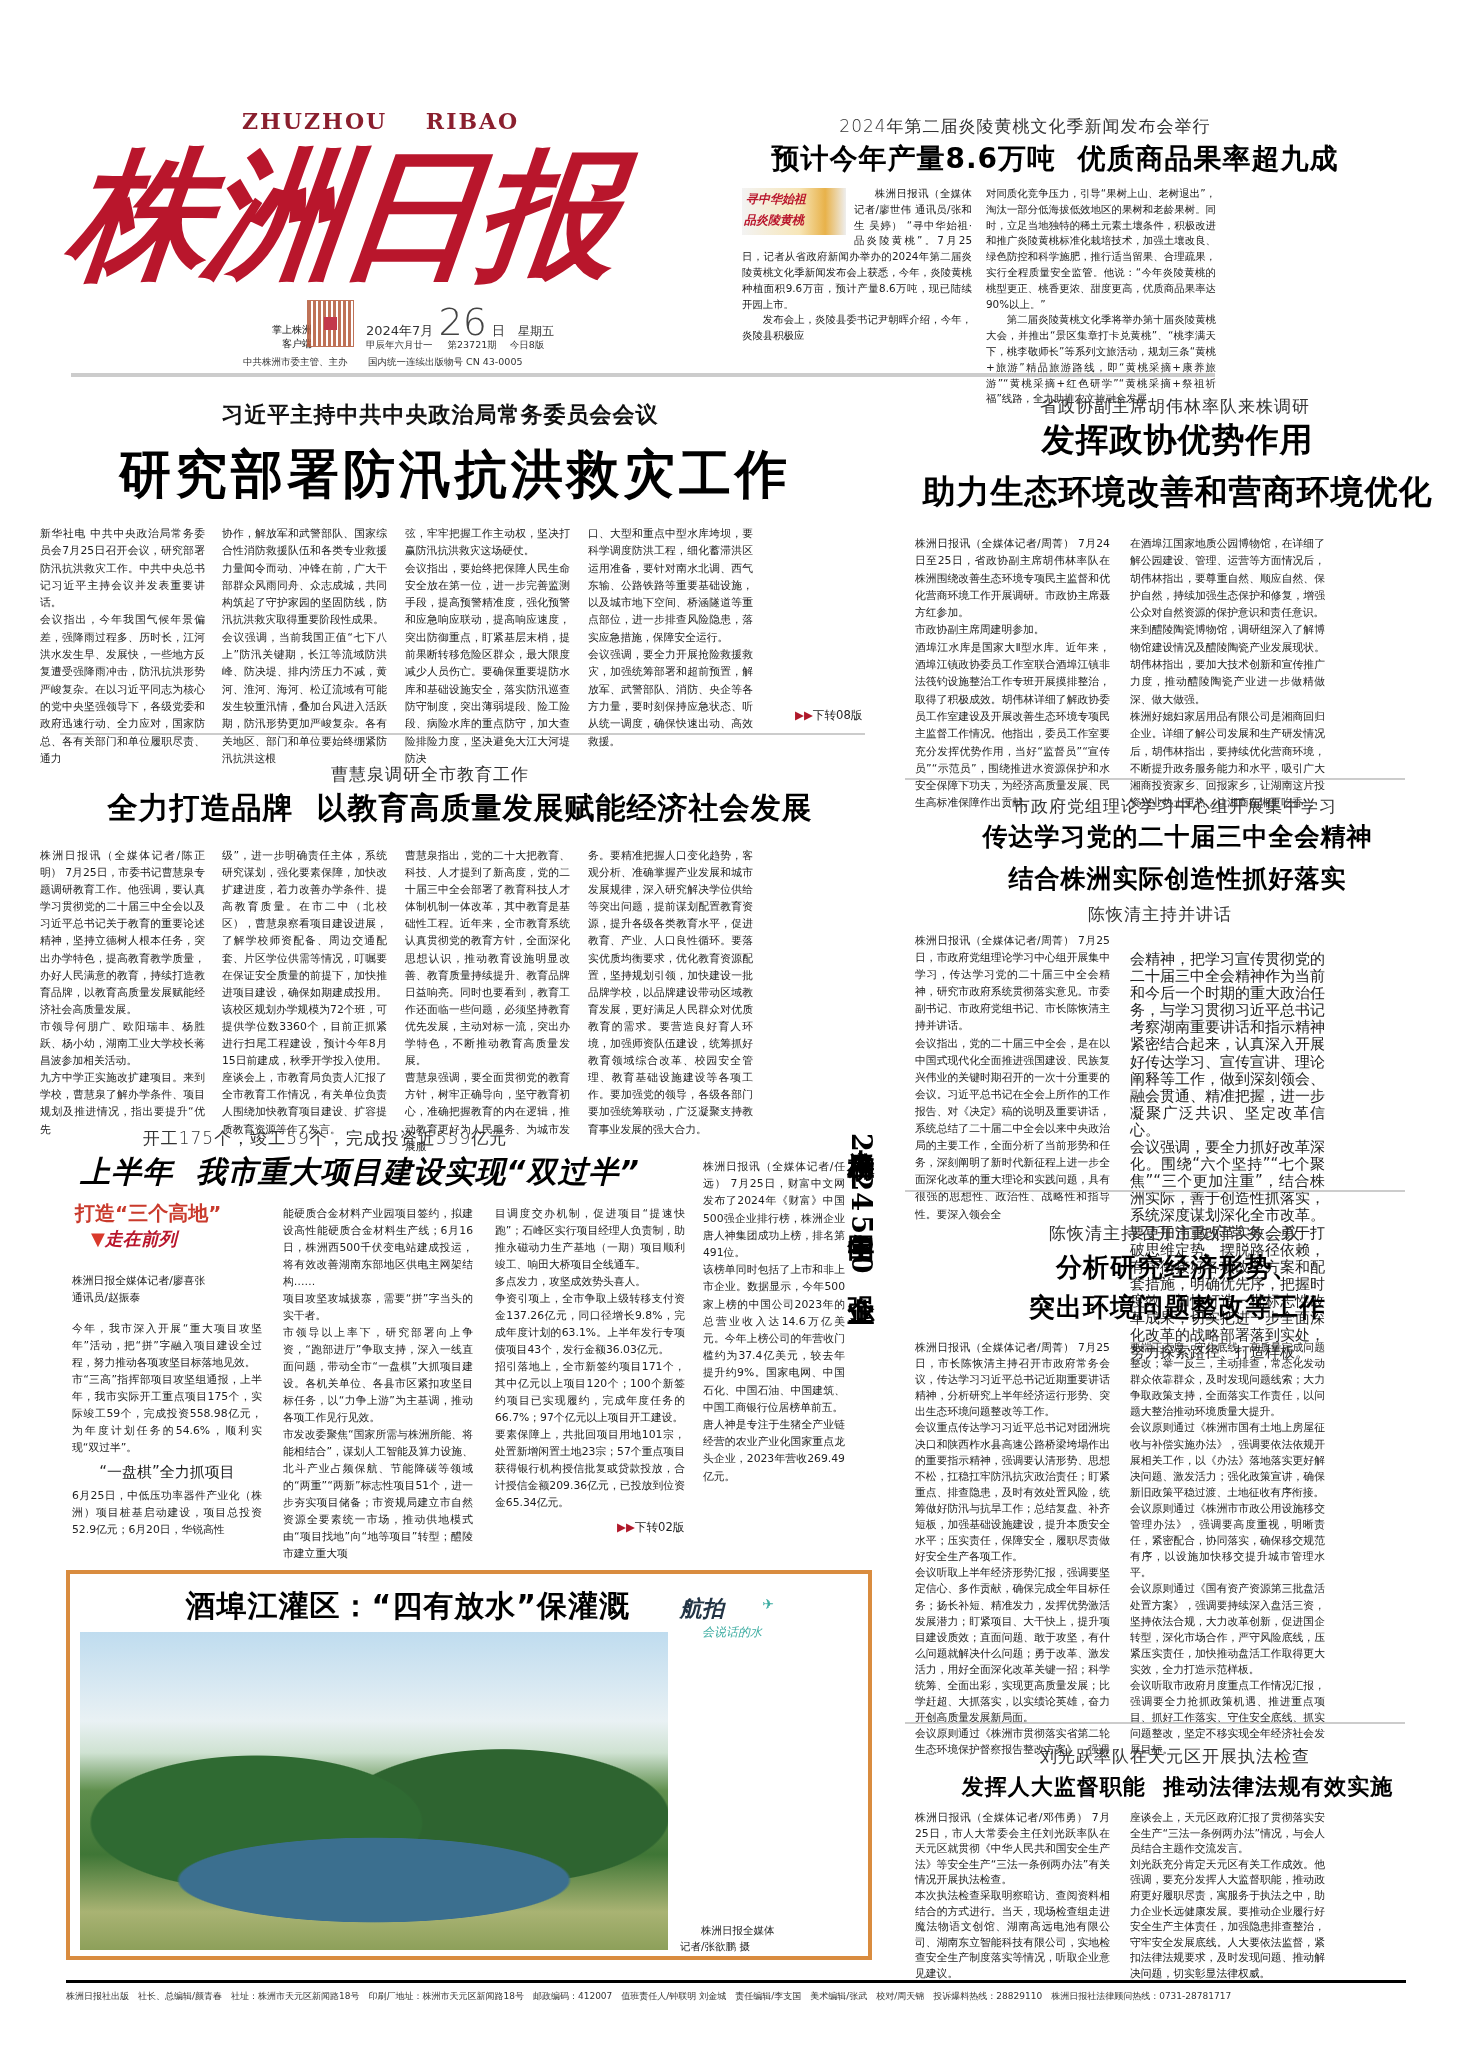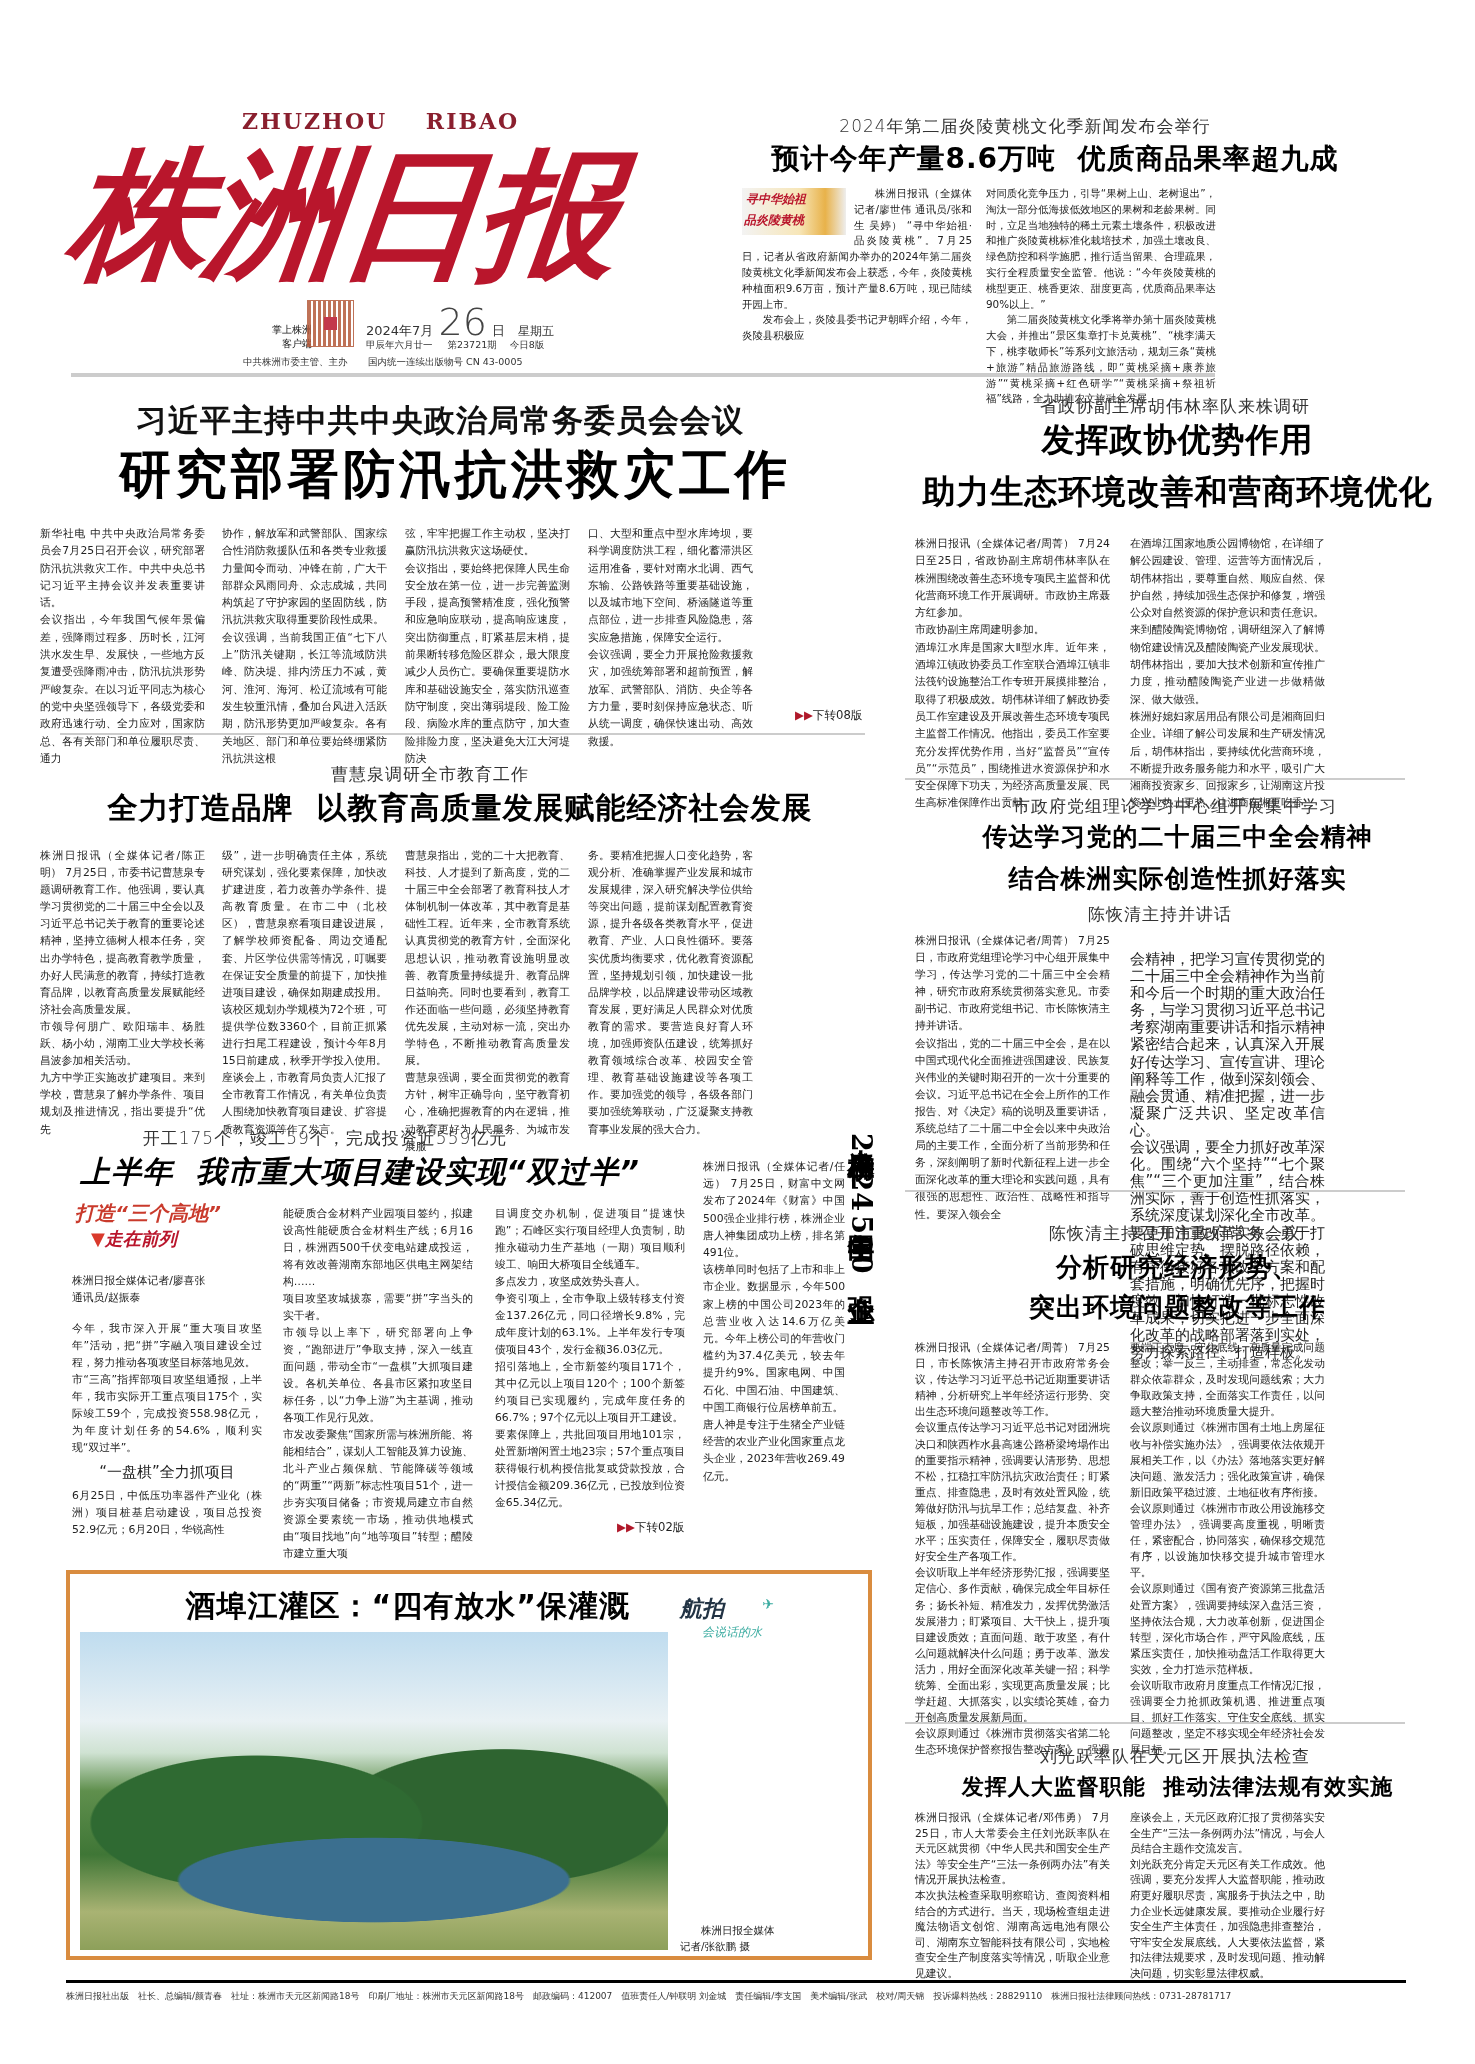--- a/index.html
+++ b/index.html
@@ -64,21 +64,21 @@
   <div style="float:left;width:112px;height:60px;"></div>
   <p>株洲日报讯（全媒体记者/廖世伟  通讯员/张和生  吴婷） “寻中华始祖·品炎陵黄桃”。7月25日，记者从省政府新闻办举办的2024年第二届炎陵黄桃文化季新闻发布会上获悉，今年，炎陵黄桃种植面积9.6万亩，预计产量8.6万吨，现已陆续开园上市。</p>
   <p>发布会上，炎陵县委书记尹朝晖介绍，今年，炎陵县积极应</p>
 </div>
 <div class="abs body-text" style="left:986px;top:186px;width:230px;font-size:10.4px;line-height:15.8px;">
   <p style="text-indent:0;">对同质化竞争压力，引导“果树上山、老树退出”，淘汰一部分低海拔低效地区的果树和老龄果树。同时，立足当地独特的稀土元素土壤条件，积极改进和推广炎陵黄桃标准化栽培技术，加强土壤改良、绿色防控和科学施肥，推行适当留果、合理疏果，实行全程质量安全监管。他说：“今年炎陵黄桃的桃型更正、桃香更浓、甜度更高，优质商品果率达90%以上。”</p>
   <p>第二届炎陵黄桃文化季将举办第十届炎陵黄桃大会，并推出“景区集章打卡兑黄桃”、“桃李满天下，桃李敬师长”等系列文旅活动，规划三条“黄桃+旅游”精品旅游路线，即“黄桃采摘+康养旅游”“黄桃采摘+红色研学”“黄桃采摘+祭祖祈福”线路，全力助推农文旅融合发展。</p>
 </div>
 <div class="rule" style="left:740px;top:373px;width:475px;height:4px;"></div>
 
-<div class="abs kicker" style="left:60px;top:400px;width:760px;font-size:31px;font-weight:bold;color:#111;">习近平主持中共中央政治局常务委员会会议</div>
+<div class="abs kicker" style="left:60px;top:400px;width:760px;font-size:22px;font-weight:bold;color:#111;">习近平主持中共中央政治局常务委员会会议</div>
 <div class="abs headline" style="left:40px;top:440px;width:830px;font-size:52px;letter-spacing:4px;">研究部署防汛抗洪救灾工作</div>
 <div class="col body-text" style="left:40px;top:525px;width:165px;white-space:pre-line;font-size:10.8px;line-height:17.3px;">新华社电  中共中央政治局常务委员会7月25日召开会议，研究部署防汛抗洪救灾工作。中共中央总书记习近平主持会议并发表重要讲话。
 会议指出，今年我国气候年景偏差，强降雨过程多、历时长，江河洪水发生早、发展快，一些地方反复遭受强降雨冲击，防汛抗洪形势严峻复杂。在以习近平同志为核心的党中央坚强领导下，各级党委和政府迅速行动、全力应对，国家防总、各有关部门和单位履职尽责、通力</div>
 <div class="col body-text" style="left:222px;top:525px;width:165px;white-space:pre-line;font-size:10.8px;line-height:17.3px;">协作，解放军和武警部队、国家综合性消防救援队伍和各类专业救援力量闻令而动、冲锋在前，广大干部群众风雨同舟、众志成城，共同构筑起了守护家园的坚固防线，防汛抗洪救灾取得重要阶段性成果。
 会议强调，当前我国正值“七下八上”防汛关键期，长江等流域防洪峰、防决堤、排内涝压力不减，黄河、淮河、海河、松辽流域有可能发生较重汛情，叠加台风进入活跃期，防汛形势更加严峻复杂。各有关地区、部门和单位要始终绷紧防汛抗洪这根</div>
 <div class="col body-text" style="left:405px;top:525px;width:165px;white-space:pre-line;font-size:10.8px;line-height:17.3px;">弦，牢牢把握工作主动权，坚决打赢防汛抗洪救灾这场硬仗。
 会议指出，要始终把保障人民生命安全放在第一位，进一步完善监测手段，提高预警精准度，强化预警和应急响应联动，提高响应速度，突出防御重点，盯紧基层末梢，提前果断转移危险区群众，最大限度减少人员伤亡。要确保重要堤防水库和基础设施安全，落实防汛巡查防守制度，突出薄弱堤段、险工险段、病险水库的重点防守，加大查险排险力度，坚决避免大江大河堤防决</div>
 <div class="col body-text" style="left:588px;top:525px;width:165px;white-space:pre-line;font-size:10.8px;line-height:17.3px;">口、大型和重点中型水库垮坝，要科学调度防洪工程，细化蓄滞洪区运用准备，要针对南水北调、西气东输、公路铁路等重要基础设施，以及城市地下空间、桥涵隧道等重点部位，进一步排查风险隐患，落实应急措施，保障安全运行。
 会议强调，要全力开展抢险救援救灾，加强统筹部署和超前预置，解放军、武警部队、消防、央企等各方力量，要时刻保持应急状态、听从统一调度，确保快速出动、高效救援。</div>
 <div class="abs cont" style="left:795px;top:708px;">
@@ -114,21 +114,21 @@
 <div class="abs kicker" style="left:1000px;top:903px;width:320px;font-size:17px;">陈恢清主持并讲话</div>
 <div class="col body-text" style="left:915px;top:932px;width:195px;white-space:pre-line;font-size:10.8px;line-height:17.1px;">株洲日报讯（全媒体记者/周菁） 7月25日，市政府党组理论学习中心组开展集中学习，传达学习党的二十届三中全会精神，研究市政府系统贯彻落实意见。市委副书记、市政府党组书记、市长陈恢清主持并讲话。
 会议指出，党的二十届三中全会，是在以中国式现代化全面推进强国建设、民族复兴伟业的关键时期召开的一次十分重要的会议。习近平总书记在全会上所作的工作报告、对《决定》稿的说明及重要讲话，系统总结了二十届二中全会以来中央政治局的主要工作，全面分析了当前形势和任务，深刻阐明了新时代新征程上进一步全面深化改革的重大理论和实践问题，具有很强的思想性、政治性、战略性和指导性。要深入领会全</div>
 <div class="col body-text" style="left:1130px;top:932px;width:195px;white-space:pre-line;font-size:15px;line-height:17.1px;margin-top:19px;">会精神，把学习宣传贯彻党的二十届三中全会精神作为当前和今后一个时期的重大政治任务，与学习贯彻习近平总书记考察湖南重要讲话和指示精神紧密结合起来，认真深入开展好传达学习、宣传宣讲、理论阐释等工作，做到深刻领会、融会贯通、精准把握，进一步凝聚广泛共识、坚定改革信心。
 会议强调，要全力抓好改革深化。围绕“六个坚持”“七个聚焦”“三个更加注重”，结合株洲实际，善于创造性抓落实，系统深度谋划深化全市改革。要更加注重改革实效。勇于打破思维定势、摆脱路径依赖，有序衔接好各项改革方案和配套措施，明确优先序，把握时度效，加快打造一批标志性改革成果，切实把进一步全面深化改革的战略部署落到实处，努力探索路径、打造样板。</div>
 <div class="rule" style="left:905px;top:1190px;width:500px;height:2px;"></div>
 
 <div class="abs kicker" style="left:100px;top:1127px;width:450px;font-size:17px;">开工175个，竣工59个，完成投资近559亿元</div>
 <div class="abs headline" style="left:50px;top:1152px;width:620px;font-size:30px;white-space:pre;font-style:italic;">上半年  我市重大项目建设实现“双过半”</div>
 <div class="abs" style="left:75px;top:1200px;width:150px;height:55px;">
-  <div style="font-size:20px;font-weight:bold;font-style:italic;color:#c93a2c;">打造“三个高地”</div>
+  <div style="font-size:20px;font-weight:bold;color:#c93a2c;">打造“三个高地”</div>
   <div style="font-size:18px;font-weight:bold;font-style:italic;color:#b9162c;margin-left:16px;">
     <span style="color:#d93a2c;">▼</span><span>走在前列</span>
   </div>
 </div>
 <div class="abs" style="left:72px;top:1272px;font-size:10.8px;line-height:17px;color:#222;">
   <div>株洲日报全媒体记者/廖喜张</div>
   <div>通讯员/赵振泰</div>
 </div>
 <div class="col body-text" style="left:72px;top:1320px;width:190px;font-size:10.8px;line-height:17px;">
   <div style="white-space:pre-line;">今年，我市深入开展“重大项目攻坚年”活动，把“拼”字融入项目建设全过程，努力推动各项攻坚目标落地见效。

